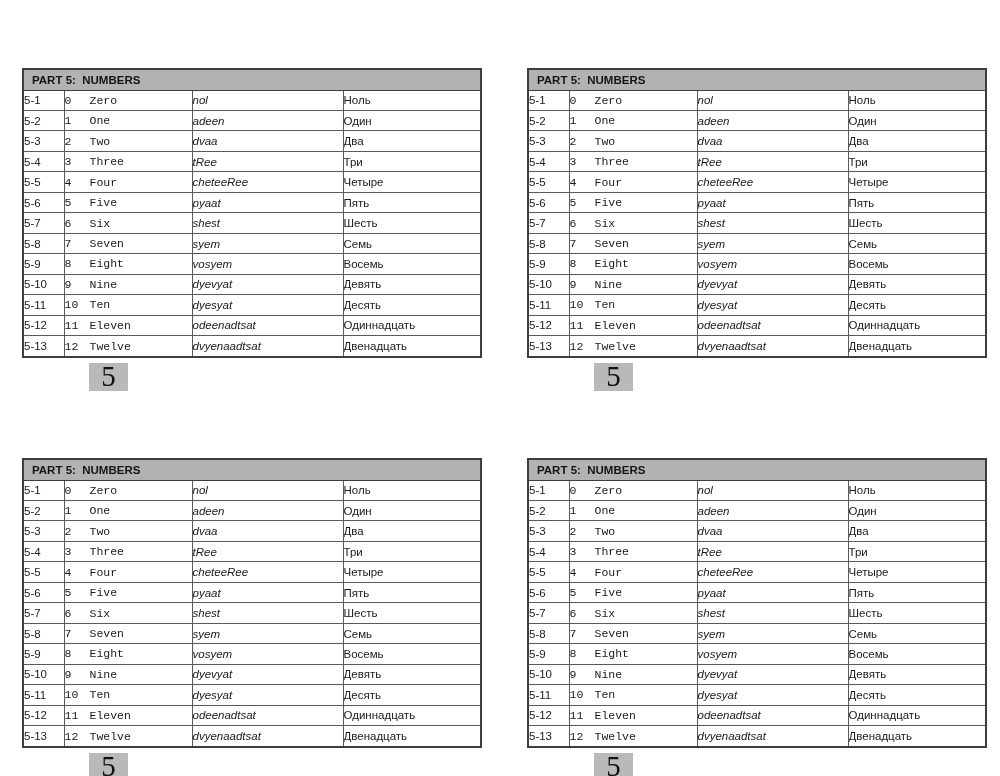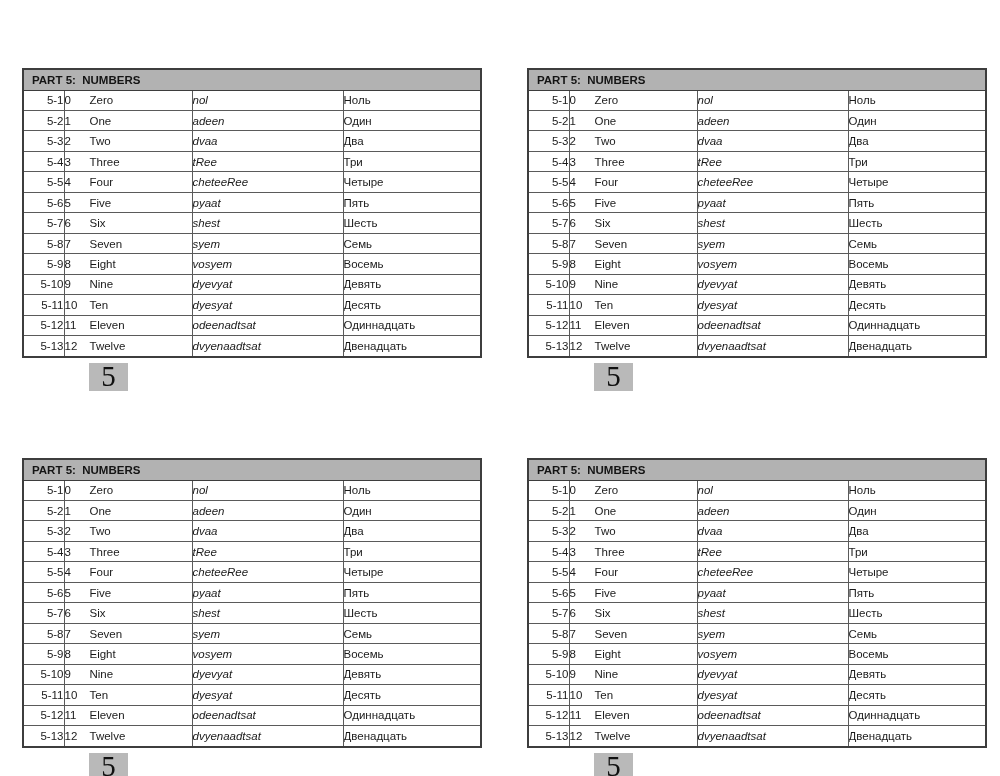--- a/index.html
+++ b/index.html
@@ -48,22 +48,22 @@
     border-bottom: 1px solid var(--border_dark);
     margin-left: 28px;
   }
   table.vocab td {
     font-size: 11.5px;
     color: var(--text);
     padding: 0;
     vertical-align: middle;
     background: #ffffff;
   }
-  td.c-id { text-align: right; }
-  td.c-en { padding-left: 12px; }
+  td.c-id { text-align: left; }
+  td.c-en { padding-left: 12px; font-family: Liberation Mono, monospace; }
   td.c-en .num { display: inline-block; min-width: 15px; margin-right: 10px; }
   td.c-tr { padding-left: 10px; font-style: italic; }
   td.c-ru { padding-left: 10px; margin-left: 41px; }
 
   .page-badge {
     position: absolute;
     left: 67px;
     top: 295px;
     width: 39px;
     height: 28px;

